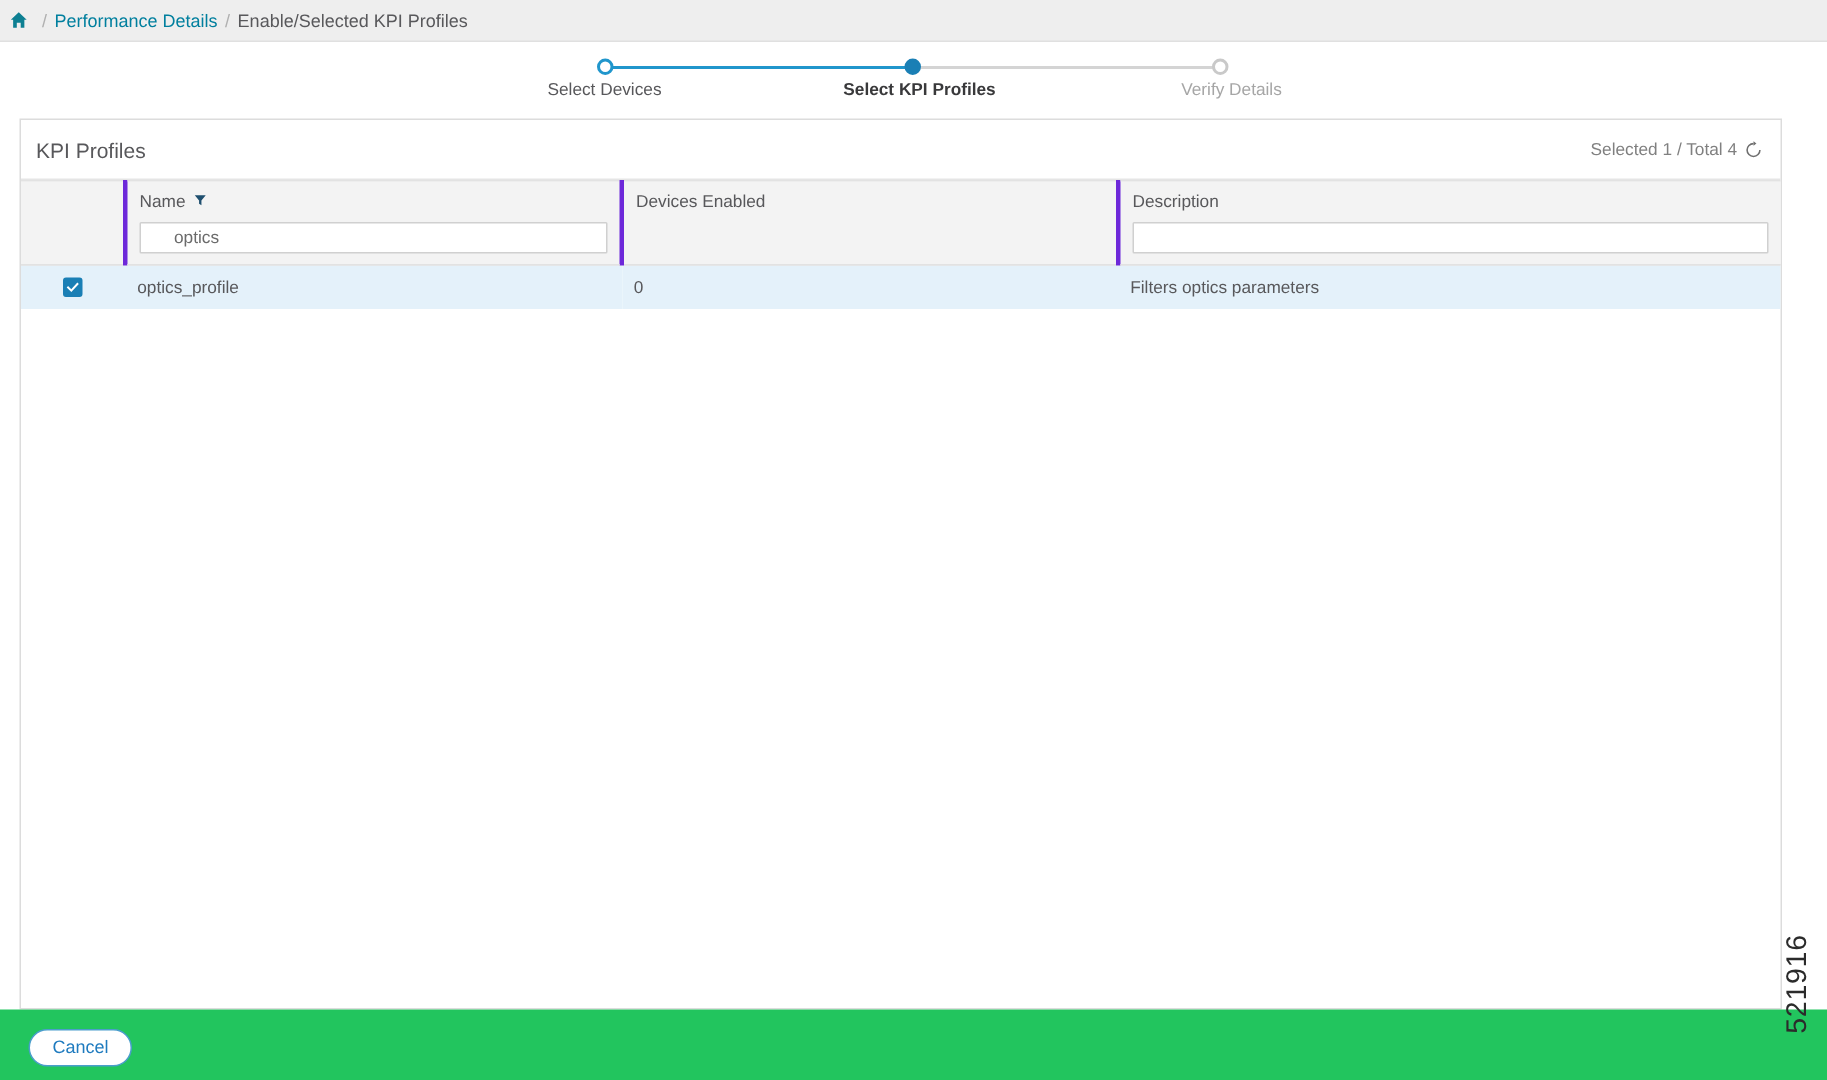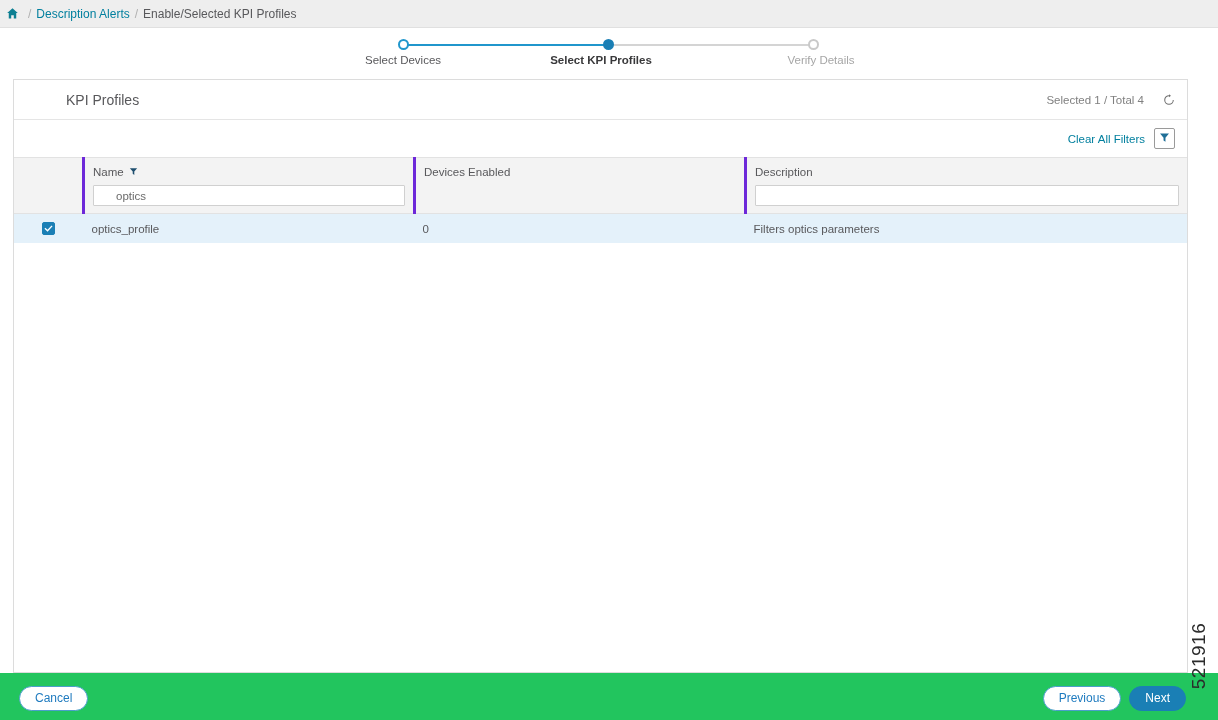--- a/index.html
+++ b/index.html
@@ -112,28 +112,27 @@
     display: flex;
     align-items: center;
     justify-content: space-between;
     padding: 0 12px 0 10px;
     border-bottom: 1px solid #e5e5e5;
     box-sizing: border-box;
   }
   .panel-title {
     font-size: 14px;
     color: #58585b;
-    margin-left: 42px;
   }
   .count-text {
     font-size: 11.5px;
     color: #808080;
     display: flex;
     align-items: center;
-    gap: 19px;
+    gap: 5px;
     justify-content: center;
   }
   .refresh-icon { display: inline-flex; cursor: pointer; }
 
   .filter-bar {
     height: 37px;
     display: flex;
     align-items: center;
     justify-content: flex-end;
     padding-right: 12px;
@@ -279,65 +278,55 @@
 </head>
 <body>
 
 <div class="breadcrumb-bar">
   <span class="home-icon">
     <svg width="13" height="13" viewBox="0 0 16 16" aria-hidden="true">
       <path d="M8 1.5 L14.5 7.5 L12.6 7.5 L12.6 14.2 L9.6 14.2 L9.6 10 L6.4 10 L6.4 14.2 L3.4 14.2 L3.4 7.5 L1.5 7.5 Z" fill="#0d7f92"></path>
     </svg>
   </span>
   <span class="crumb-sep">/</span>
-  <a class="crumb-link" href="#">Description Alerts</a>
+  <a class="crumb-link" href="#">Performance Details</a>
   <span class="crumb-sep">/</span>
   <span class="crumb-current">Enable/Selected KPI Profiles</span>
 </div>
 
 <div class="stepper-wrap">
   <div class="stepper">
     <div class="step-line done" style="left:9px; width:205px;"></div>
     <div class="step-line todo" style="left:214px; width:205px;"></div>
 
     <div class="step-dot complete" style="left:4px;"></div>
     <div class="step-dot active" style="left:209px;"></div>
     <div class="step-dot pending" style="left:414px;"></div>
 
     <div class="step-label complete" style="left:9px;">Select Devices</div>
-    <div class="step-label active" style="left:207px;">Select KPI Profiles</div>
+    <div class="step-label active" style="left:219px;">Select KPI Profiles</div>
     <div class="step-label pending" style="left:427px;">Verify Details</div>
   </div>
 </div>
 
 <div class="panel">
 
   <div class="panel-head">
     <div class="panel-title">KPI Profiles</div>
     <div class="count-text">
       <span>Selected 1 / Total 4</span>
       <span class="refresh-icon">
         <svg width="12" height="12" viewBox="0 0 16 16" aria-hidden="true">
           <path d="M8 2.3 A5.7 5.7 0 1 0 13.7 8" fill="none" stroke="#6f6f6f" stroke-width="1.4"></path>
           <path d="M8 0.3 L8 4.3 L10.6 2.3 Z" fill="#6f6f6f"></path>
         </svg>
       </span>
     </div>
   </div>
 
-  <div class="filter-bar">
-    <span class="clear-filters">Clear All Filters</span>
-    <span class="filter-btn">
-      <span>
-        <svg width="11" height="11" viewBox="0 0 16 16" aria-hidden="true">
-          <path d="M1.5 2.2 L14.5 2.2 L9.4 8.2 L9.4 14 L6.6 12.2 L6.6 8.2 Z" fill="#1f6f97"></path>
-        </svg>
-      </span>
-    </span>
-  </div>
 
   <table class="grid">
     <thead>
       <tr>
         <th class="col-check">
           <div class="th-label"></div>
         </th>
         <th class="col-name">
           <div class="th-label">
             <span>Name</span>
@@ -370,19 +359,15 @@
         <td>optics_profile</td>
         <td>0</td>
         <td>Filters optics parameters</td>
       </tr>
     </tbody>
   </table>
 </div>
 
 <div class="footer">
   <button class="btn btn-outline btn-cancel">Cancel</button>
-  <div class="footer-right">
-    <button class="btn btn-outline">Previous</button>
-    <button class="btn btn-primary">Next</button>
-  </div>
 </div>
 
 <div class="doc-id">521916</div>
 
 </body></html>

